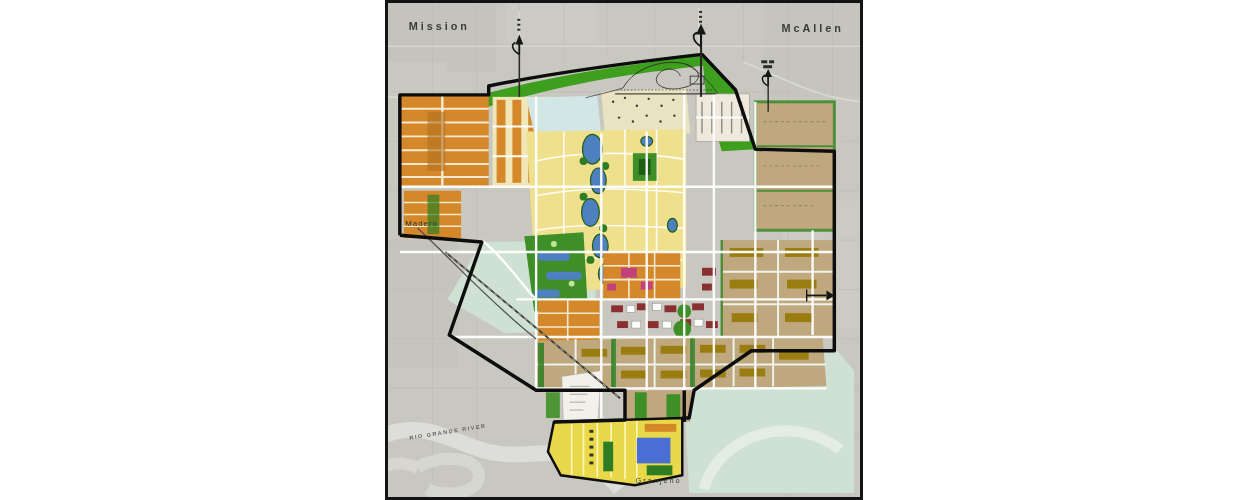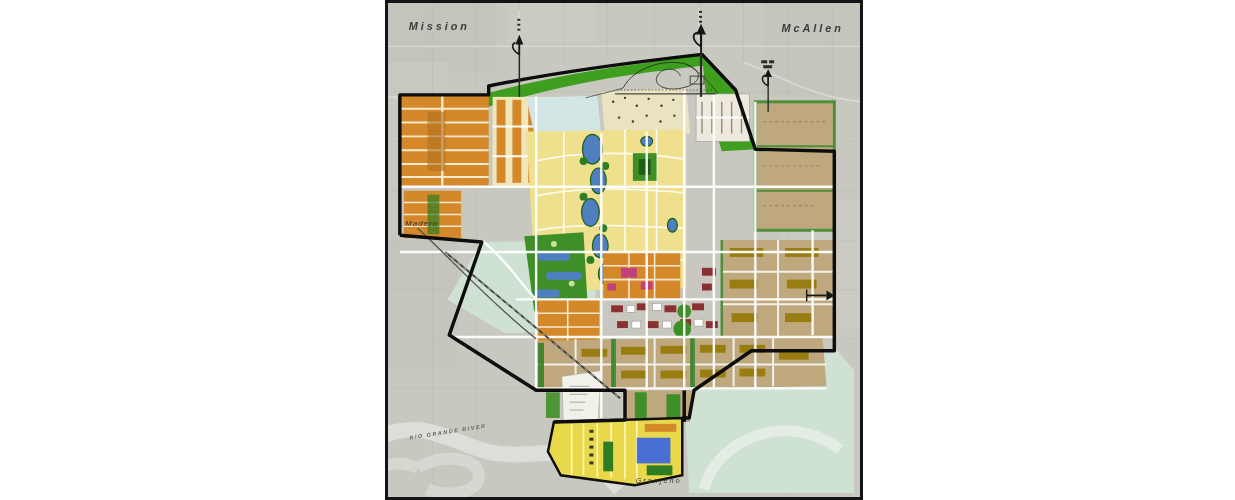--- a/index.html
+++ b/index.html
@@ -1,19 +1,19 @@
 <!DOCTYPE html>
 <html><head>
 <meta charset="utf-8">
 <style>
   html,body{margin:0;padding:0;background:#ffffff;}
   .stage{position:relative;width:1235px;height:500px;background:#ffffff;overflow:hidden;
          font-family:"Liberation Sans", sans-serif;}
   .map-frame{position:absolute;left:385px;top:0;width:478px;height:500px;
-             box-sizing:border-box;border:3px solid #141414;background:#c9c8c0;font-style:italic;}
+             box-sizing:border-box;border:3px solid #141414;background:#c9c8c0;}
   .map-frame svg{display:block;width:100%;height:100%;}
   text{font-family:"Liberation Sans", sans-serif;}
   .city-label{font-size:11px;font-weight:bold;fill:#3b3b39;letter-spacing:3px;}
   .town-label{font-size:8px;fill:#2e2e2a;letter-spacing:1px;}
   .village-label{font-size:7.5px;fill:#3a3a35;letter-spacing:2px;}
   .river-label{font-size:5.5px;fill:#5f5f57;letter-spacing:1.6px;font-weight:bold;}
 </style>
 </head>
 <body>
 

